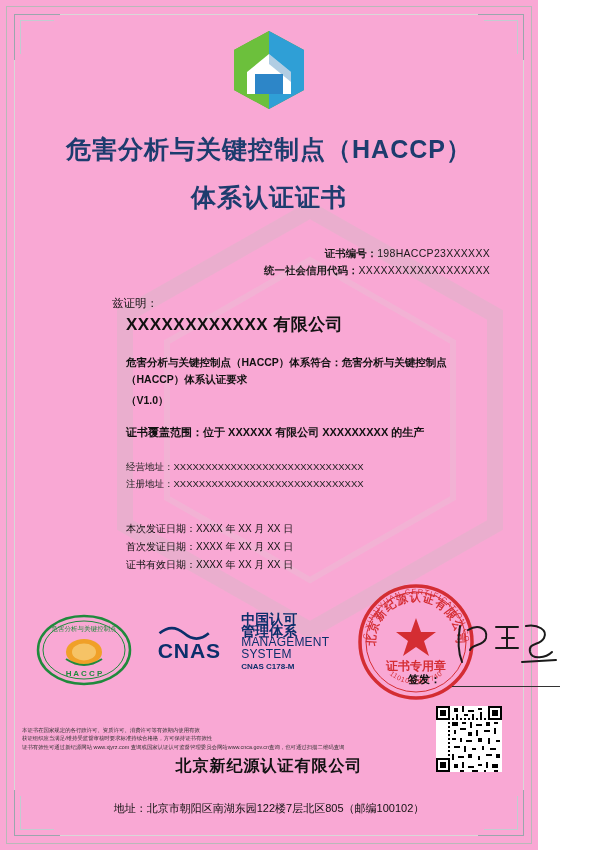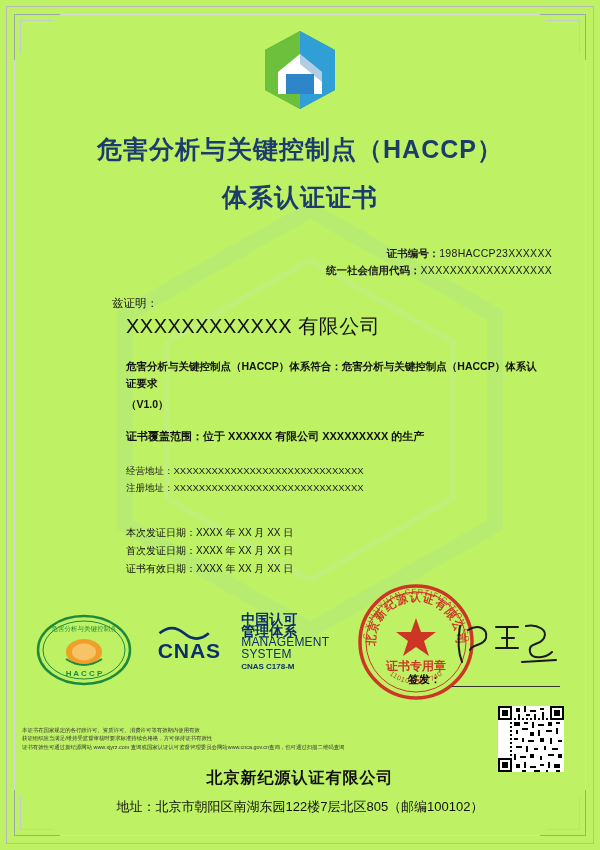--- a/index.html
+++ b/index.html
@@ -10,23 +10,23 @@
   body {
     width: 600px;
     height: 850px;
     font-family: "Liberation Sans", sans-serif;
     overflow: hidden;
   }
 
   
   #certificate {
     position: relative;
-    width: 600px;
+    width: 538px;
     height: 850px;
-    background: #bef264;
+    background: #f9a8d4;
     box-sizing: border-box;
   }
 
   
   .outer-rule {
     position: absolute;
     left: 6px; top: 6px; right: 6px; bottom: 6px;
     border: 1px solid #b9b9b9;
     box-sizing: border-box;
   }
@@ -123,22 +123,22 @@
     left: 112px;
     right: 60px;
     top: 296px;
     color: #111111;
   }
   .hereby {
     font-size: 11.5px;
     margin-bottom: 2px;
   }
   .company {
-    font-size: 20px;
-    font-weight: normal;
+    font-size: 17px;
+    font-weight: bold;
     letter-spacing: .5px;
     margin: 0 0 18px 14px;
   }
   .para {
     font-size: 10.5px;
     line-height: 17px;
     margin: 0 0 4px 14px;
   }
   .para.bold { font-weight: bold; }
   .para.version { margin-bottom: 16px; }
@@ -241,22 +241,22 @@
     bottom: 34px;
     text-align: center;
   }
   .footer-org {
     font-size: 16px;
     font-weight: bold;
     color: #111;
     letter-spacing: 1px;
   }
   .footer-addr {
-    margin-top: 9px;
-    font-size: 13px;
+    margin-top: 24px;
+    font-size: 11px;
     color: #111;
   }
 </style>
 </head>
 <body>
 
 <div id="certificate">
 
   <div class="outer-rule"></div>
   <div class="inner-rule"></div>

